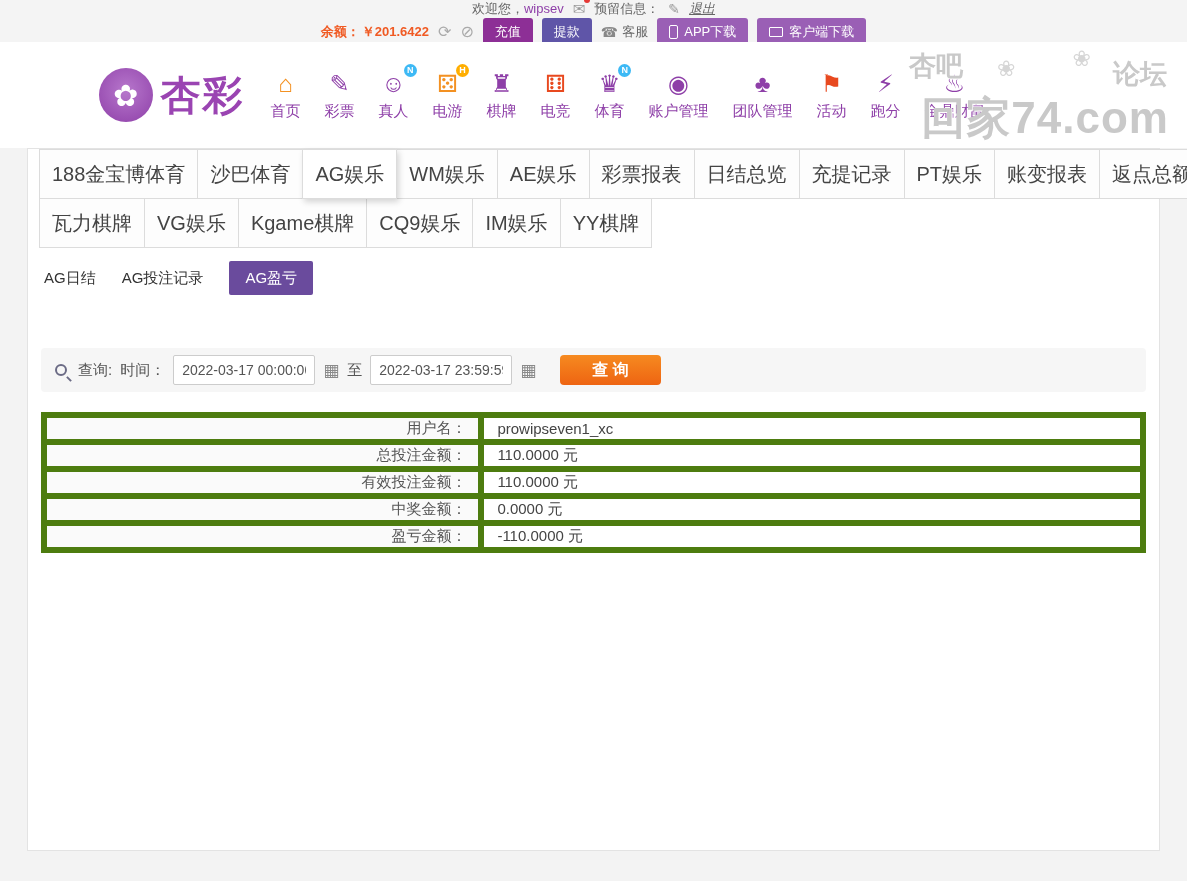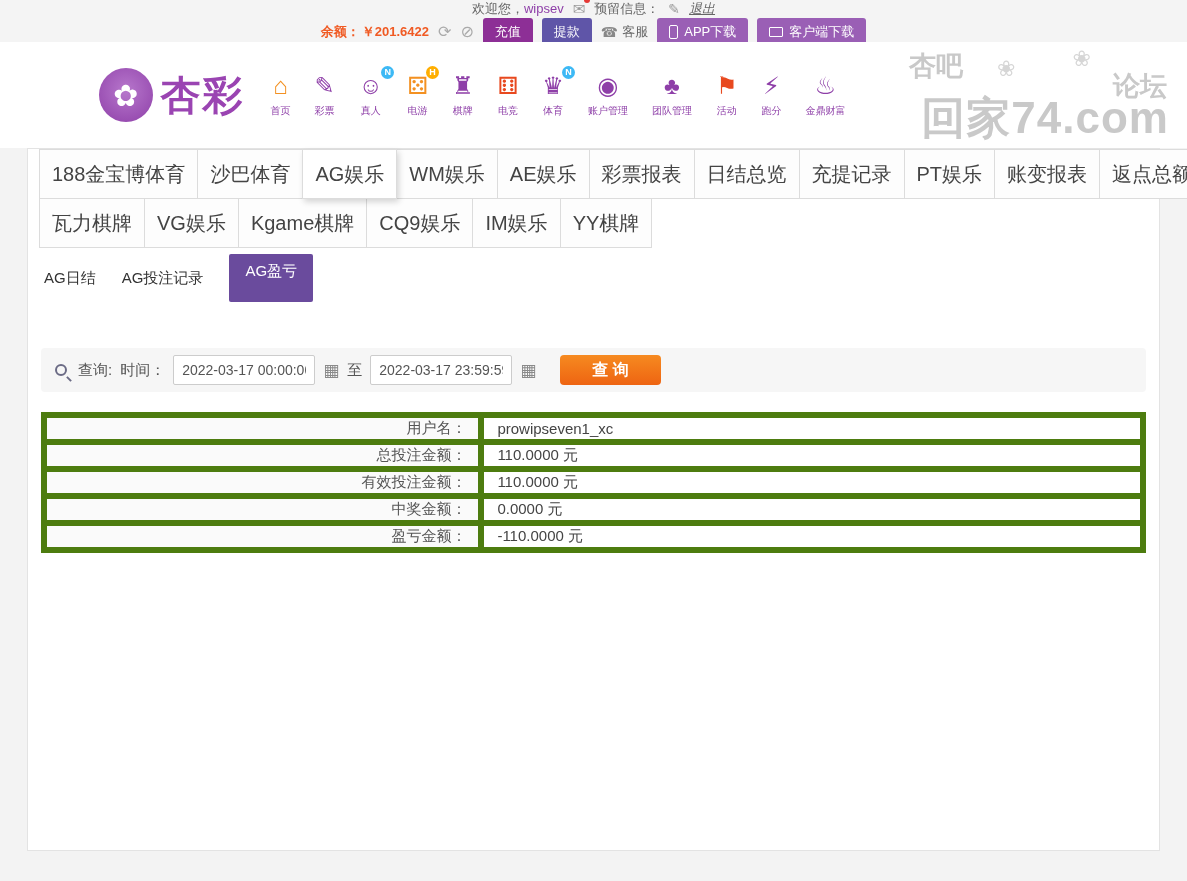--- a/index.html
+++ b/index.html
@@ -32,46 +32,46 @@
   .header { background:#fff; height:106px; position:relative; }
   .header .inner { display:flex; align-items:center; height:100%; }
   .logo { display:flex; align-items:center; gap:8px; cursor:pointer; flex:0 0 auto; }
   .logo-mark { width:54px; height:54px; border-radius:50%; color:#fff; font-size:30px;
                background:radial-gradient(circle at 50% 42%, #b777cc, #8e3fa8);
                display:flex; align-items:center; justify-content:center; }
   .logo-text { font-size:40px; color:#9a44b2; font-weight:bold; letter-spacing:2px; }
   .nav { display:flex; align-items:flex-end; gap:24px; margin-left:26px; }
   .nav-item { display:flex; flex-direction:column; align-items:center; gap:4px; cursor:pointer; }
   .nav-ic { font-size:24px; line-height:28px; position:relative; }
-  .nav-label { font-size:10px; color:#8e3fa8; white-space:nowrap; }
+  .nav-label { font-size:15px; color:#8e3fa8; white-space:nowrap; }
   .badge { position:absolute; top:-6px; right:-11px; font-size:9px; font-style:normal; color:#fff;
            border-radius:50%; width:13px; height:13px; line-height:13px; text-align:center; font-weight:bold; }
   .watermark { position:absolute; right:18px; top:0; width:260px; height:100%; pointer-events:none;
                color:#c9c9c9; font-weight:bold; text-shadow:1px 1px 0 #fff; z-index:5; }
   .wm-s1 { position:absolute; left:0; top:6px; font-size:27px; }
-  .wm-s2 { position:absolute; right:2px; top:26px; font-size:27px; }
+  .wm-s2 { position:absolute; right:2px; top:14px; font-size:27px; }
   .wm-f1 { position:absolute; left:88px; top:14px; font-size:22px; color:#d6d6d6; }
   .wm-f2 { position:absolute; right:78px; top:4px; font-size:22px; color:#d6d6d6; }
   .wm-big { position:absolute; right:0; bottom:0; font-size:44px; letter-spacing:1px; }
 
   
   .main { padding:0 27px; }
   .card { background:#fff; border:1px solid #e3e3e3; min-height:703px; }
 
   .tabs-wrap { padding-left:11px; }
   .tabs-row { display:flex; }
   .tabs-row.second { margin-top:-1px; }
   .tab { border:1px solid #dcdcdc; margin-left:-1px; height:50px; line-height:48px; padding:0 12px;
          font-size:20px; color:#444; background:#fdfdfd; cursor:pointer; white-space:nowrap; }
   .tab:first-child { margin-left:0; }
   .tab.active { background:#fff; box-shadow:2px 3px 6px rgba(0,0,0,.16); position:relative; z-index:2; }
 
   .subtabs { display:flex; align-items:center; gap:26px; margin:12px 0 0 16px; height:36px; }
   .subtab { font-size:15px; color:#333; cursor:pointer; white-space:nowrap; }
-  .subtab.active { color:#fff; padding:0 16px; height:48px; line-height:34px; border-radius:2px; }
+  .subtab.active { color:#fff; padding:0 16px; height:34px; line-height:34px; border-radius:2px; }
 
   .searchbar { margin:52px 13px 0; background:#f6f6f6; border-radius:4px; height:44px;
                display:flex; align-items:center; padding:0 14px; gap:8px; font-size:15px; color:#555; }
   .mag { width:12px; height:12px; border:2px solid #6b6b85; border-radius:50%; position:relative; margin-right:3px; flex:0 0 auto; }
   .mag::after { content:""; position:absolute; width:2px; height:6px; background:#6b6b85;
                 transform:rotate(-45deg); left:11px; top:10px; }
   .searchbar input { width:142px; height:30px; border:1px solid #ccc; border-radius:2px; padding:0 8px;
                      font-size:14px; color:#555; background:#fff; font-family:inherit; }
   .cal { color:#8a8a8a; font-size:17px; cursor:pointer; line-height:1; }
   .query-btn { margin-left:16px; background:linear-gradient(#f68a20,#ee6412); color:#fff; border:none;

